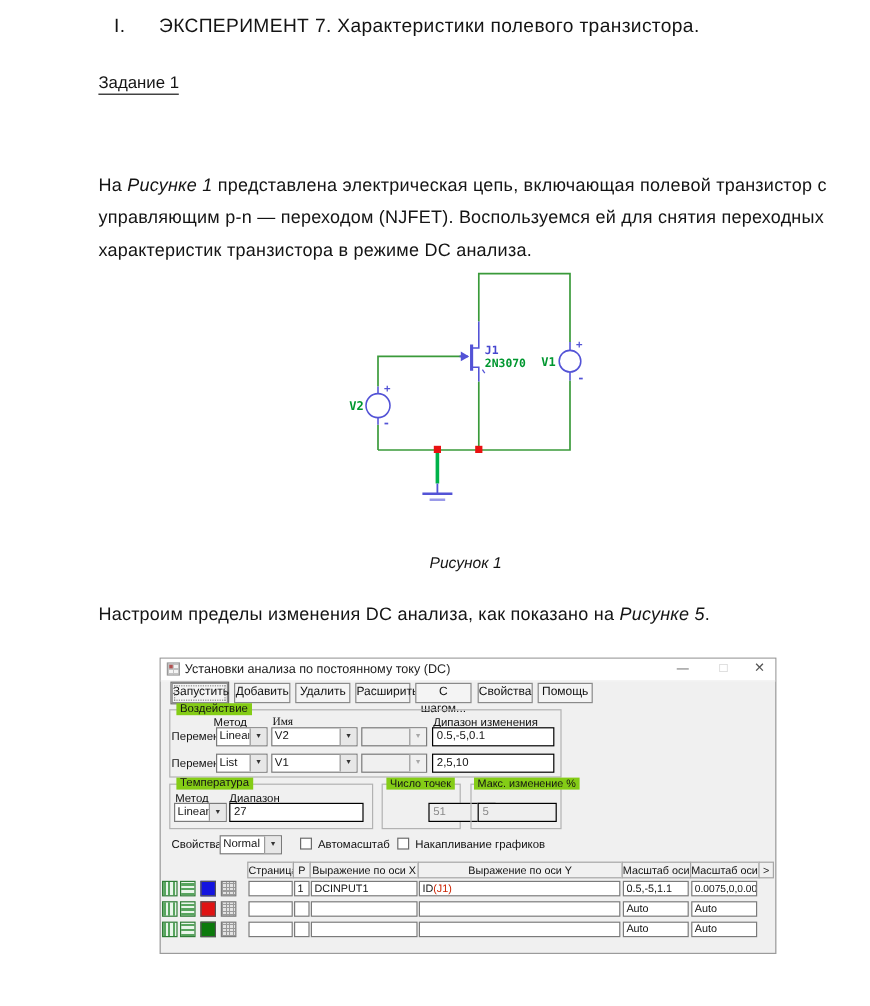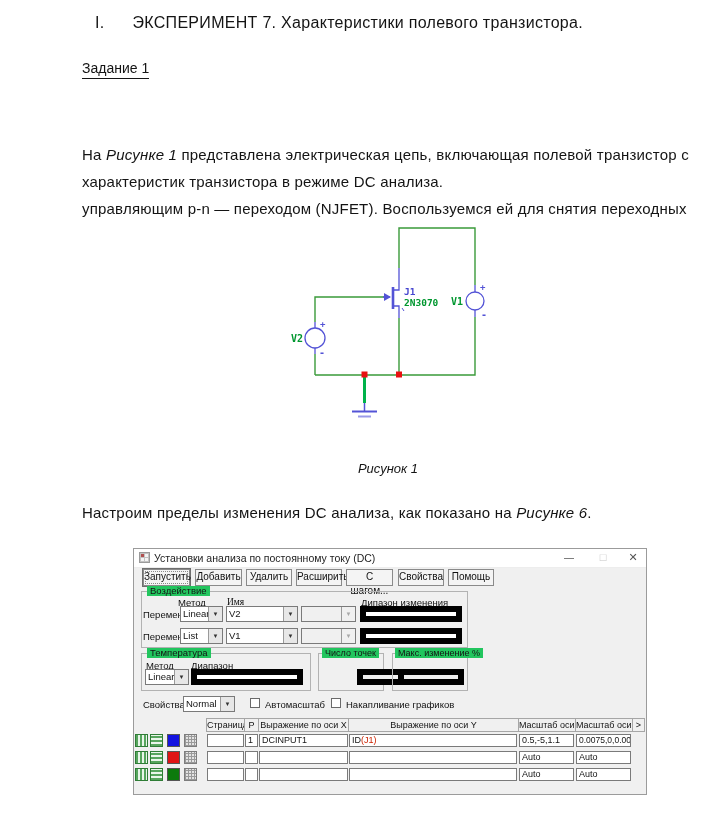--- a/index.html
+++ b/index.html
@@ -22,29 +22,29 @@
   .win-icon{position:absolute;left:5px;top:3px;width:11px;height:11px;border:1px solid #9a9a9a;box-sizing:border-box;
             background:repeating-linear-gradient(0deg,#c2c2c2 0 1px,transparent 1px 4px),
                        repeating-linear-gradient(90deg,#c2c2c2 0 1px,transparent 1px 4px),#f4f4f4;}
   .win-icon i{position:absolute;left:1px;top:1px;width:3px;height:3px;background:#b05050;}
   .win-btn{position:absolute;top:0;height:17px;width:22px;text-align:center;line-height:17px;color:#555;font-size:10px;}
   .win-btn.max{color:#c6c6c6;}
   .btn{position:absolute;top:20px;height:17px;background:#f4f4f4;border:1px solid #8a8a8a;
        box-sizing:border-box;font-size:10px;text-align:center;line-height:14px;color:#111;}
   .btn.default{box-shadow:0 0 0 1px #6e6e6e;outline:1px dotted #8a8a8a;outline-offset:-3px;}
   .gbox{position:absolute;border:1px solid #b2b2b2;box-sizing:border-box;}
-  .glegend{position:absolute;background:#22c55e;padding:0 3px;font-size:9.5px;line-height:10px;white-space:nowrap;}
+  .glegend{position:absolute;background:#84cc16;padding:0 3px;font-size:9.5px;line-height:10px;white-space:nowrap;}
   .lbl{position:absolute;font-size:9.5px;white-space:nowrap;color:#111;}
   .combo{position:absolute;height:16px;background:#fff;border:1px solid #7a7a7a;box-sizing:border-box;display:flex;}
   .combo .ctext{flex:1;font-size:9.5px;line-height:14px;padding:0 2px;overflow:hidden;white-space:nowrap;}
   .combo .arrow{width:13px;background:#e7e7e7;border-left:1px solid #9a9a9a;display:flex;align-items:center;
                 justify-content:center;font-size:6px;color:#333;}
   .combo.disabled{background:#f0f0f0;}
   .combo.disabled .arrow{background:#f0f0f0;color:#a8a8a8;}
-  .tbox{position:absolute;height:16px;background:#fff;border:6px solid #000000;box-sizing:border-box;
+  .tbox{position:absolute;height:16px;background:#fff;border:1px solid #000000;box-sizing:border-box;
         font-size:9.5px;line-height:14px;padding:0 3px;white-space:nowrap;overflow:hidden;}
   .tbox.disabled{background:#efefef;color:#8a8a8a;}
   .chk{position:absolute;width:10px;height:10px;background:#fff;border:1px solid #6a6a6a;box-sizing:border-box;}
   .th{position:absolute;top:169px;height:14px;background:#f0f0f0;border:1px solid #a6a6a6;box-sizing:border-box;
       text-align:center;font-size:9px;line-height:12px;overflow:hidden;white-space:nowrap;}
   .tc{position:absolute;height:13px;background:#fff;border:1px solid #7a7a7a;box-sizing:border-box;
       font-size:9px;line-height:11px;padding:0 2px;white-space:nowrap;overflow:hidden;}
   .ric{position:absolute;width:13px;height:13px;border:1px solid #555;box-sizing:border-box;}
   .ric-v{border-color:#2f7d36;background:repeating-linear-gradient(90deg,#57a55e 0 2px,#e9f5ea 2px 4px);}
   .ric-h{border-color:#2f7d36;background:repeating-linear-gradient(0deg,#57a55e 0 2px,#e9f5ea 2px 4px);}
@@ -63,22 +63,22 @@
 
   <div class="abs doc-heading">
     <span>I.</span>
     <span>ЭКСПЕРИМЕНТ 7. Характеристики полевого транзистора.</span>
   </div>
 
   <div class="abs task">Задание 1</div>
 
   <div class="abs para" style="top:100px;margin-top:41px;">
     <div><span>На </span><span class="ref">Рисунке 1</span><span> представлена электрическая цепь, включающая полевой транзистор с</span></div>
+    <div>управляющим p-n — переходом (NJFET). Воспользуемся ей для снятия переходных</div>
     <div>характеристик транзистора в режиме DC анализа.</div>
-    <div>управляющим p-n — переходом (NJFET). Воспользуемся ей для снятия переходных</div>
   </div>
 
   <svg class="abs" style="left:283px;top:220px;" width="210" height="206" viewBox="283 220 210 206">
 
     <g stroke="#3a9a3a" stroke-width="1.4" fill="none">
       <path d="M399,268 L399,228 L475,228 L475,285"></path>
       <path d="M475,317 L475,375 L315,375"></path>
       <path d="M399,318 L399,375"></path>
       <path d="M385,297 L315,297 L315,322"></path>
       <path d="M315,354 L315,375"></path>
@@ -124,21 +124,21 @@
 
     <text x="404" y="295" font-size="9.5" font-weight="bold" fill="#4646cf" font-family="DejaVu Sans Mono, monospace">J1</text>
     <text x="404" y="306" font-size="9.5" font-weight="bold" fill="#00972f" font-family="DejaVu Sans Mono, monospace">2N3070</text>
     <text x="451" y="305" font-size="10" font-weight="bold" fill="#00972f" font-family="DejaVu Sans Mono, monospace">V1</text>
     <text x="291" y="342" font-size="10" font-weight="bold" fill="#00972f" font-family="DejaVu Sans Mono, monospace">V2</text>
   </svg>
 
   <div class="abs caption" style="left:283px;top:461px;width:210px;">Рисунок 1</div>
 
   <div class="abs para" style="top:499px;">
-    <span>Настроим пределы изменения DC анализа, как показано на </span><span class="ref">Рисунке 6</span><span>.</span>
+    <span>Настроим пределы изменения DC анализа, как показано на </span><span class="ref">Рисунке 5</span><span>.</span>
   </div>
 
   <div class="abs dialog">
 
     <div class="titlebar">
       <span class="win-icon">
           <i></i>
         </span>
       <span class="title-text">Установки анализа по постоянному току (DC)</span>
       <span class="win-btn" style="left:424px;">—</span>

